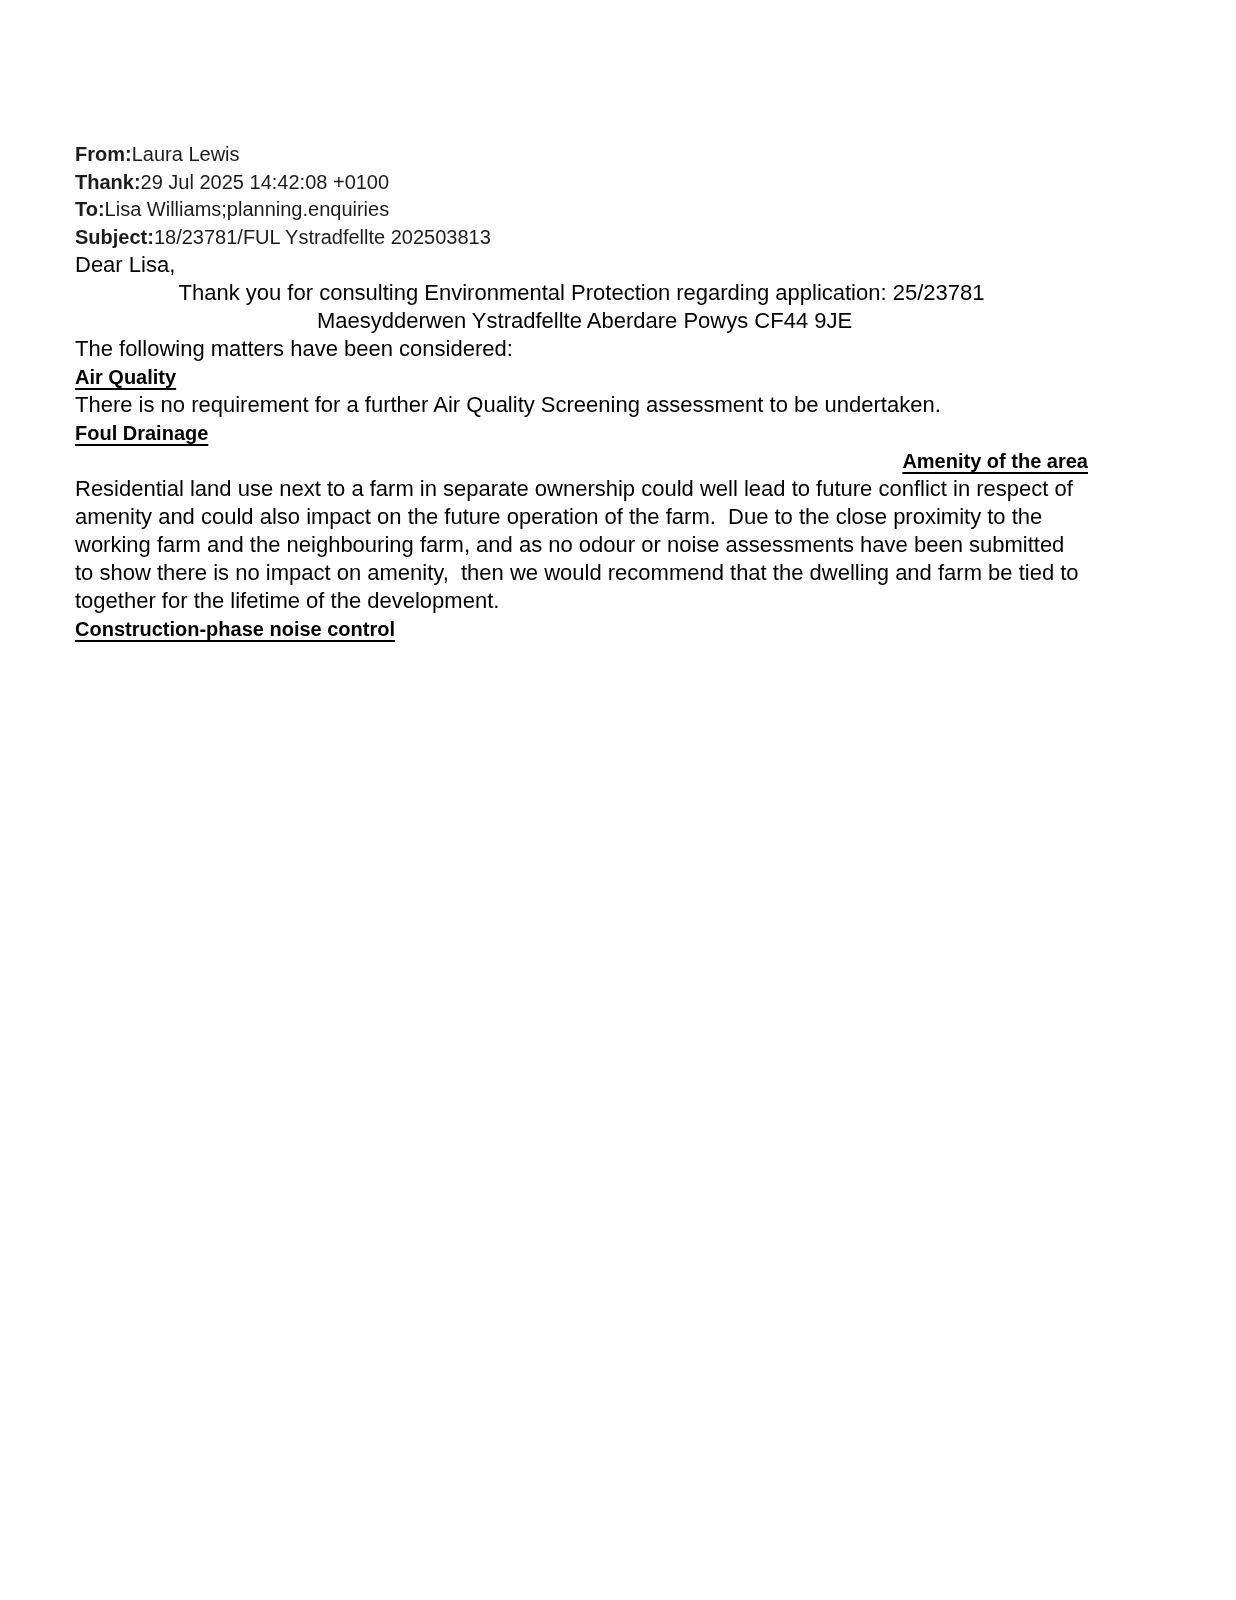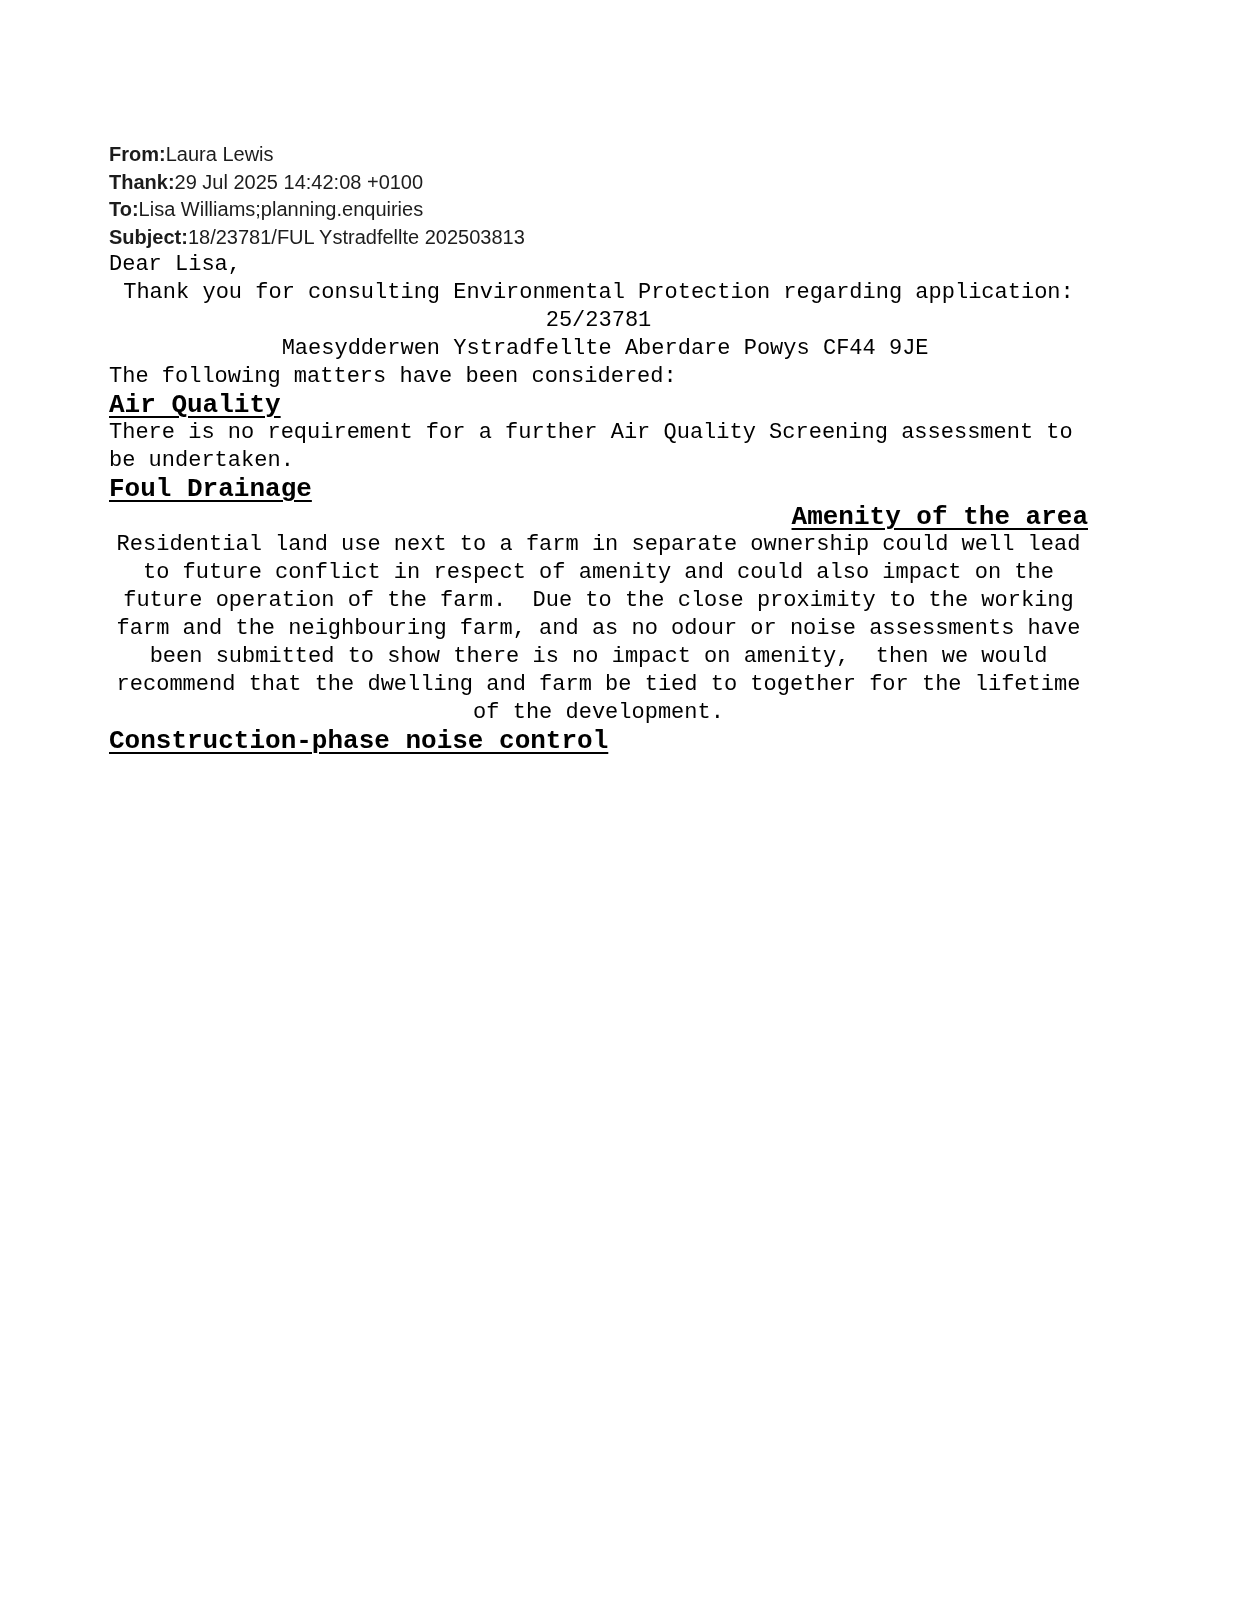--- a/index.html
+++ b/index.html
@@ -6,63 +6,63 @@
     margin: 0;
     padding: 0;
     background: #ffffff;
   }
   .page {
     position: relative;
     width: 1236px;
     height: 1600px;
     background: #ffffff;
     box-sizing: border-box;
-    padding: 141px 148px 0 109px;
+    padding: 141px 148px 0 75px;
     color: #000000;
     overflow: hidden;
   }
   .email-header {
     font-family: "Liberation Sans", sans-serif;
     font-size: 20px;
     line-height: 27.5px;
     color: #1c1c1c;
   }
   .email-header .hline {
     white-space: pre-wrap;
   }
   .email-header .label {
     font-weight: 700;
   }
   .body-copy {
-    font-family: Liberation Mono, monospace;
+    font-family: Liberation Sans, sans-serif;
     font-size: 22px;
     line-height: 28px;
     color: #000000;
   }
   .body-copy p, .body-copy h2 {
     margin: 0;
     padding: 0;
     white-space: pre-wrap;
   }
   h2.section-heading {
-    font-size: 26px;
+    font-size: 20px;
     font-weight: 700;
     text-decoration: underline;
     text-decoration-thickness: 2px;
     text-underline-offset: 4px;
   }
   .salutation       { margin-top: 31px; }
   .intro            { margin-top: 79px; text-align: center; }
   .considered       { margin-top: 28px; }
   .h-air            { margin-top: 86px; }
   .p-air            { margin-top: 79px; }
   .h-foul           { margin-top: 85px; }
   .p-foul           { margin-top: 80px; }
   .h-amenity        { margin-top: 81px; text-align: right; }
-  .p-amenity        { margin-top: 77px; text-align: center; }
+  .p-amenity        { margin-top: 77px; }
   .h-construction   { margin-top: 82px; }
 </style>
 </head>
 <body>
 
 <div class="page">
 
   <div class="email-header">
     <div class="hline"><span class="label">From:</span><span>Laura Lewis</span></div>
     <div class="hline"><span class="label">Thank:</span><span>29 Jul 2025 14:42:08 +0100</span></div>

